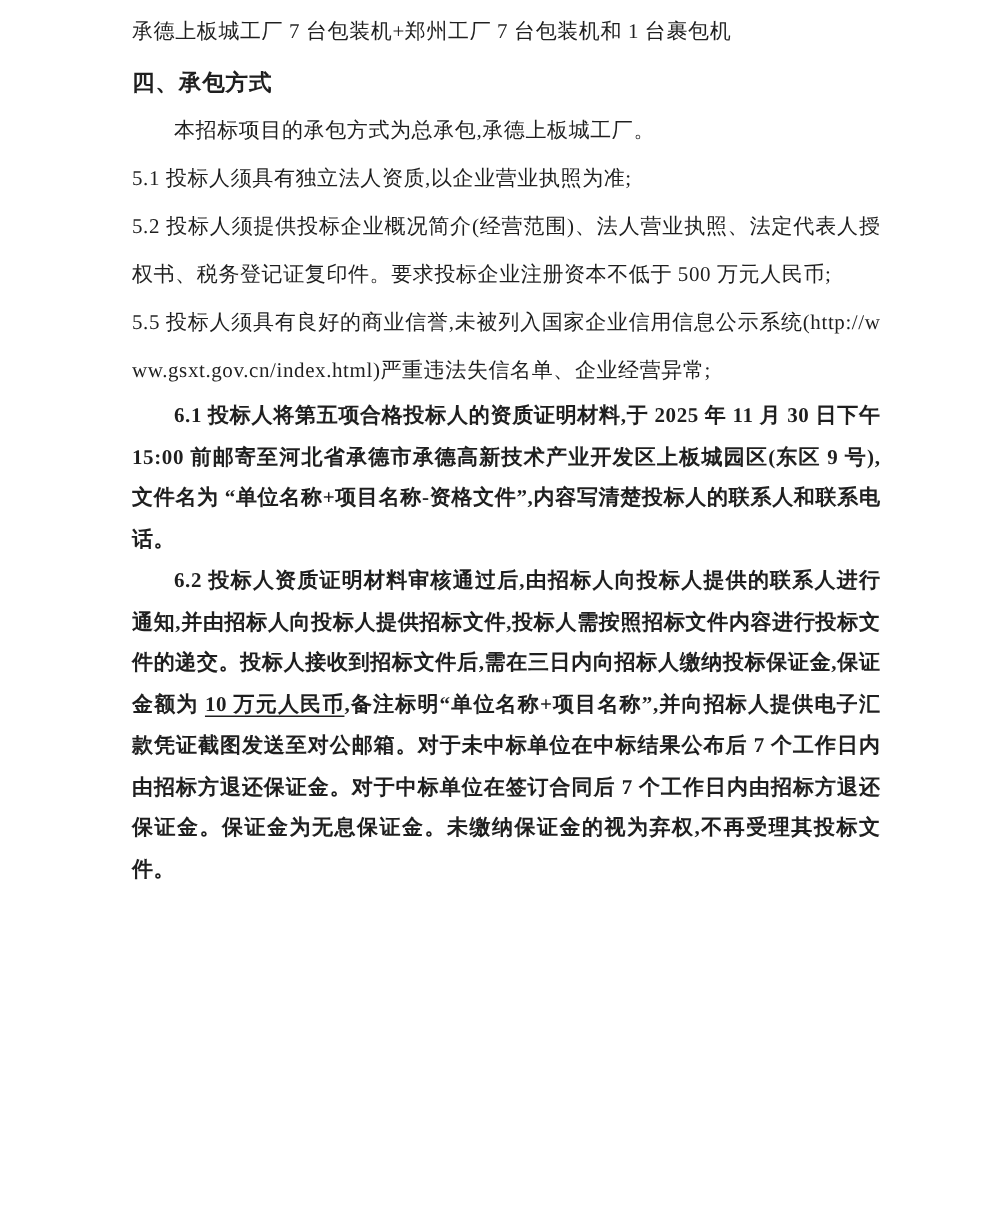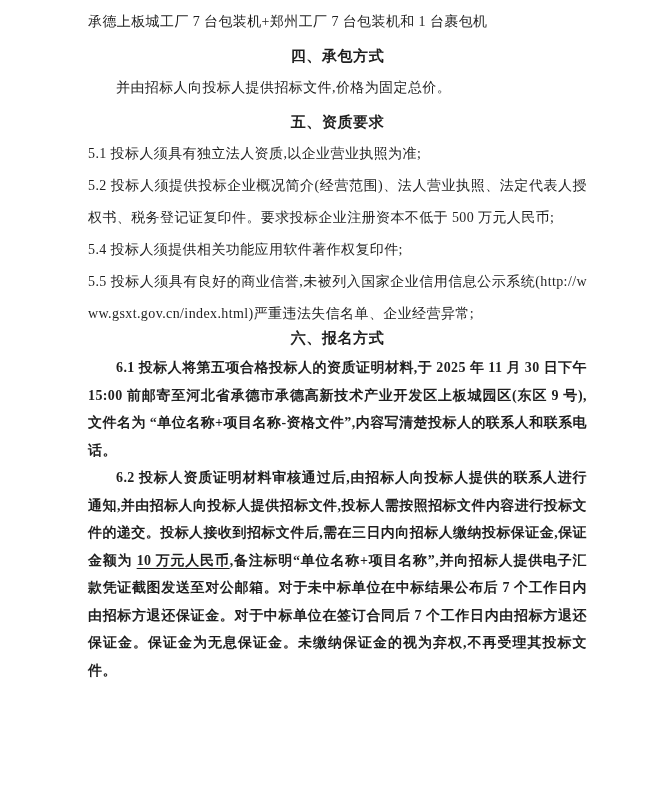--- a/index.html
+++ b/index.html
@@ -31,21 +31,21 @@
   .intro-line {
     line-height: 32px;
     text-align: left;
   }
   .heading {
     margin: 2px 0 0 0;
     font-size: 15px;
     font-weight: bold;
     line-height: 32px;
     letter-spacing: 0.6px;
-    text-align: center;
+    text-align: left;
   }
   .heading-registration {
     margin-top: -8px;
   }
   .s5 {
     line-height: 32px;
   }
   .s6 {
     line-height: 27.5px;
     text-indent: 28px;
@@ -61,34 +61,31 @@
 </style>
 </head>
 <body>
 
 <div class="page">
 
   <p class="para intro-line">承德上板城工厂 7 台包装机+郑州工厂 7 台包装机和 1 台裹包机</p>
 
   <p class="heading">四、承包方式</p>
 
-  <p class="para s5 indent-2em">并由招标人向投标人提供招标文件,价格为固定总价。</p>
+  <p class="para s5 indent-2em">本招标项目的承包方式为总承包,承德上板城工厂。</p>
 
-  <p class="heading">五、资质要求</p>
 
   <p class="para s5">5.1 投标人须具有独立法人资质,以企业营业执照为准;</p>
 
   <p class="para s5">5.2 投标人须提供投标企业概况简介(经营范围)、法人营业执照、法定代表人授权书、税务登记证复印件。要求投标企业注册资本不低于 500 万元人民币;</p>
 
 
-  <p class="para s5">5.4 投标人须提供相关功能应用软件著作权复印件;</p>
 
   <p class="para s5">5.5 投标人须具有良好的商业信誉,未被列入国家企业信用信息公示系统(http://www.gsxt.gov.cn/index.html)严重违法失信名单、企业经营异常;</p>
 
 
 
-  <p class="heading heading-registration">六、报名方式</p>
 
   <p class="para s6">6.1 投标人将第五项合格投标人的资质证明材料,于 2025 年 11 月 30 日下午 15:00 前邮寄至河北省承德市承德高新技术产业开发区上板城园区(东区 9 号),文件名为 “单位名称+项目名称-资格文件”,内容写清楚投标人的联系人和联系电话。</p>
 
   <p class="para s6"><span>6.2 投标人资质证明材料审核通过后,由招标人向投标人提供的联系人进行通知,并由招标人向投标人提供招标文件,投标人需按照招标文件内容进行投标文件的递交。投标人接收到招标文件后,需在三日内向招标人缴纳投标保证金,保证金额为 </span><span class="underlined-amount">10 万元人民币</span><span>,备注标明“单位名称+项目名称”,并向招标人提供电子汇款凭证截图发送至对公邮箱。对于未中标单位在中标结果公布后 7 个工作日内由招标方退还保证金。对于中标单位在签订合同后 7 个工作日内由招标方退还保证金。保证金为无息保证金。未缴纳保证金的视为弃权,不再受理其投标文件。</span></p>
 
 </div>
 
 </body></html>

